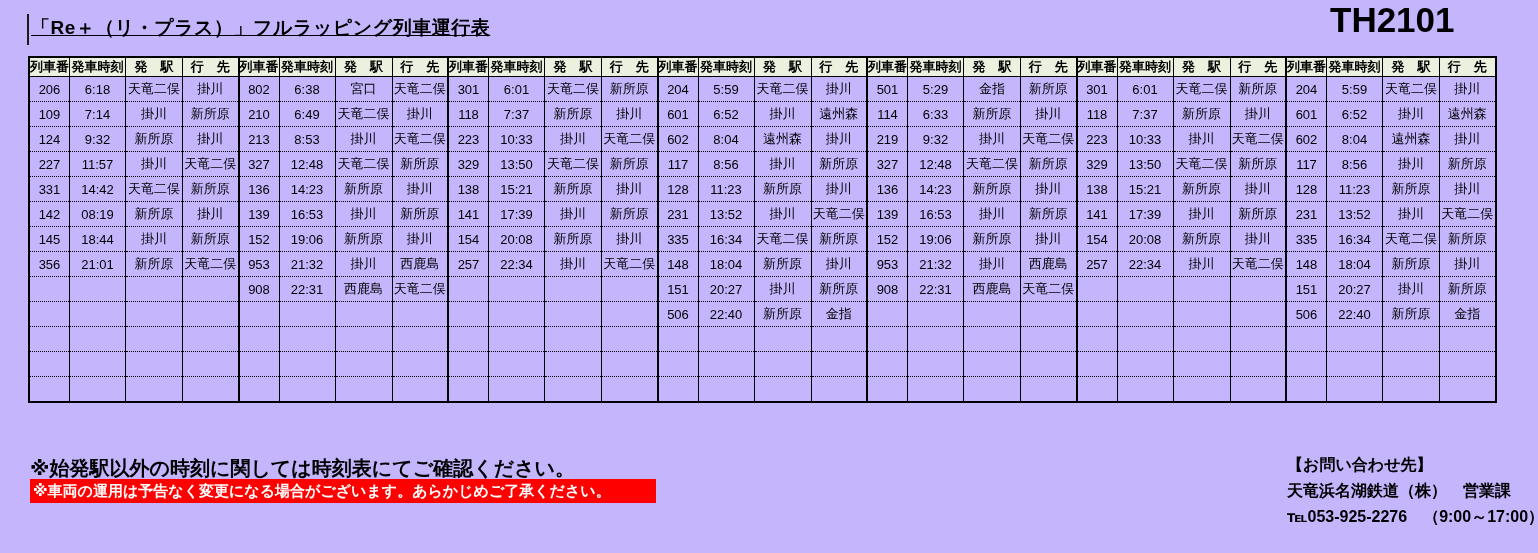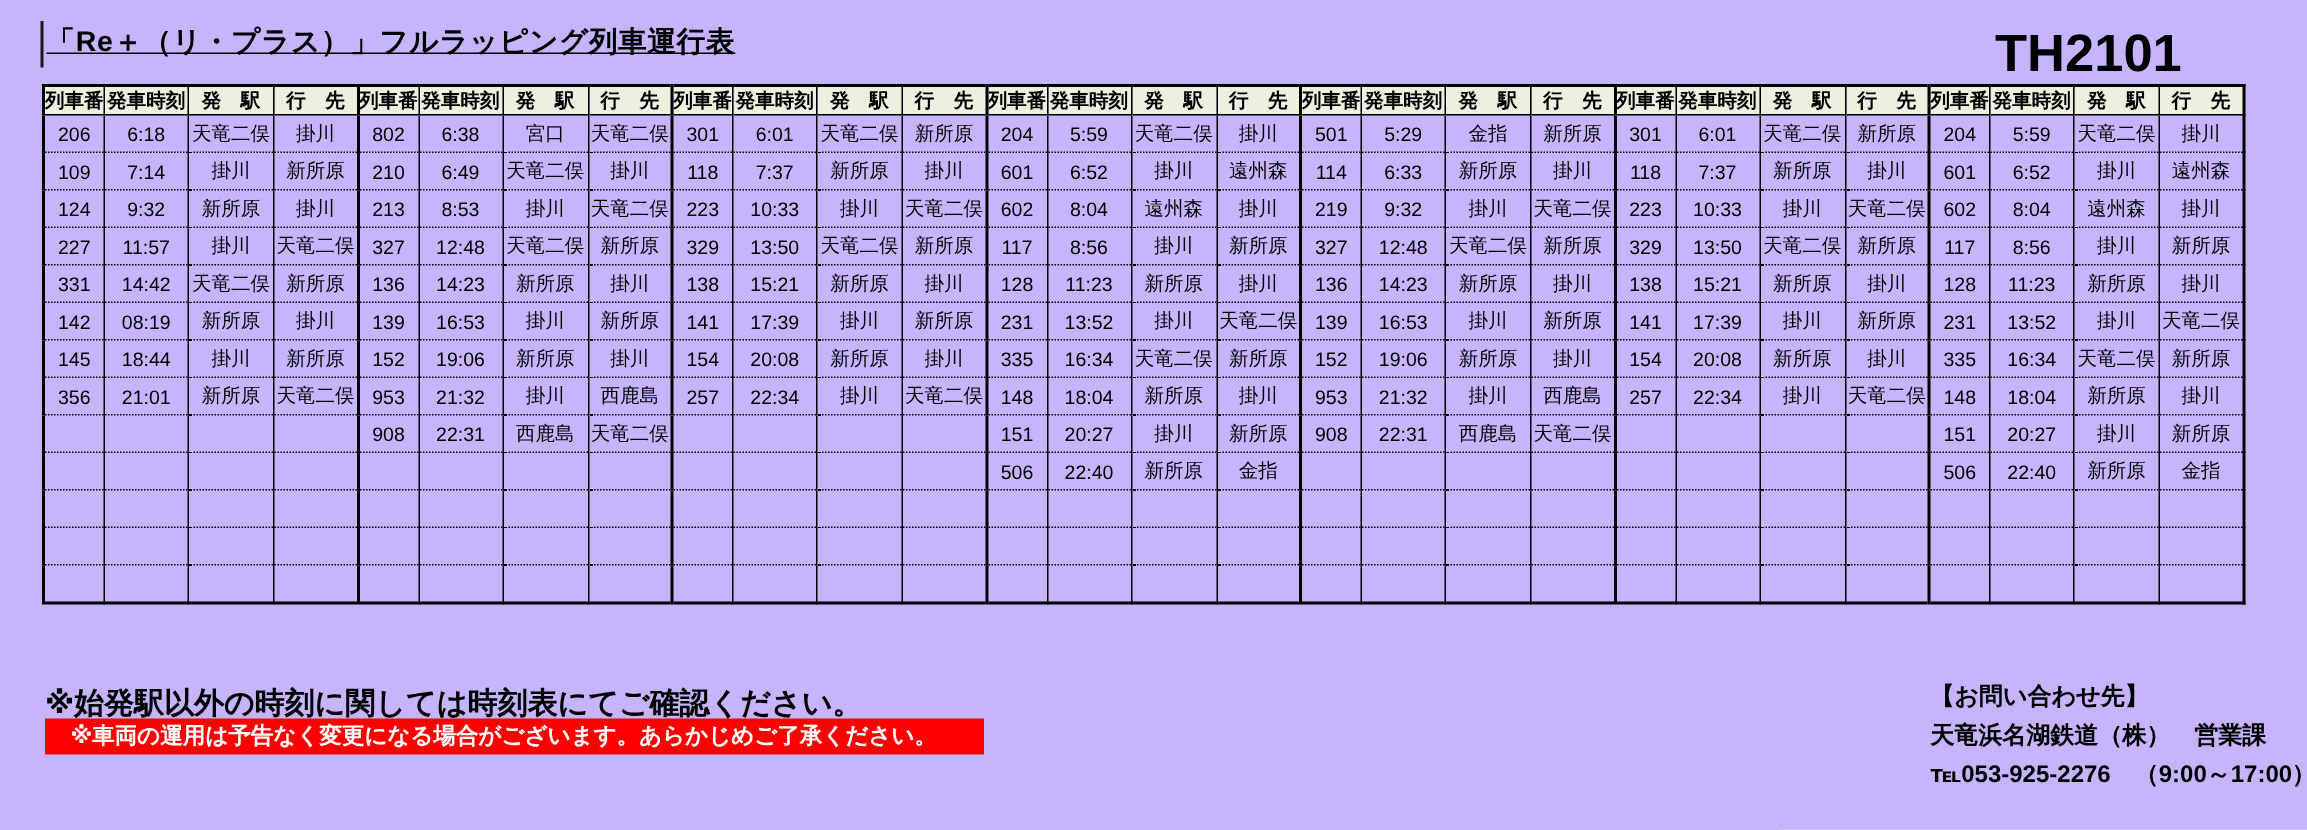--- a/index.html
+++ b/index.html
@@ -25,21 +25,21 @@
     left: 31px; top: 15px;
     font-size: 19px;
     font-weight: 700;
     letter-spacing: 0.5px;
     text-decoration: underline;
     white-space: nowrap;
   }
 
   .code {
     position: absolute;
-    left: 1330px; top: 16px;
+    left: 1330px; top: 0;
     font-size: 35px;
     font-weight: 700;
     letter-spacing: 0px;
     white-space: nowrap;
   }
 
   .timetable {
     position: absolute;
     left: 28px; top: 56px;
     border-collapse: collapse;
@@ -91,21 +91,21 @@
   .note2 {
     position: absolute;
     left: 30px; top: 479px;
     width: 626px; height: 24px;
     box-sizing: border-box;
     background: var(--banner-bg, #FF0000);
     color: #ffffff;
     font-size: 15px;
     font-weight: 700;
     line-height: 24px;
-    padding-left: 17px;
+    padding-left: 3px;
     white-space: nowrap;
   }
 
   .contact {
     position: absolute;
     left: 1287px; top: 452px;
     font-size: 16px;
     font-weight: 700;
     line-height: 26px;
     white-space: nowrap;

